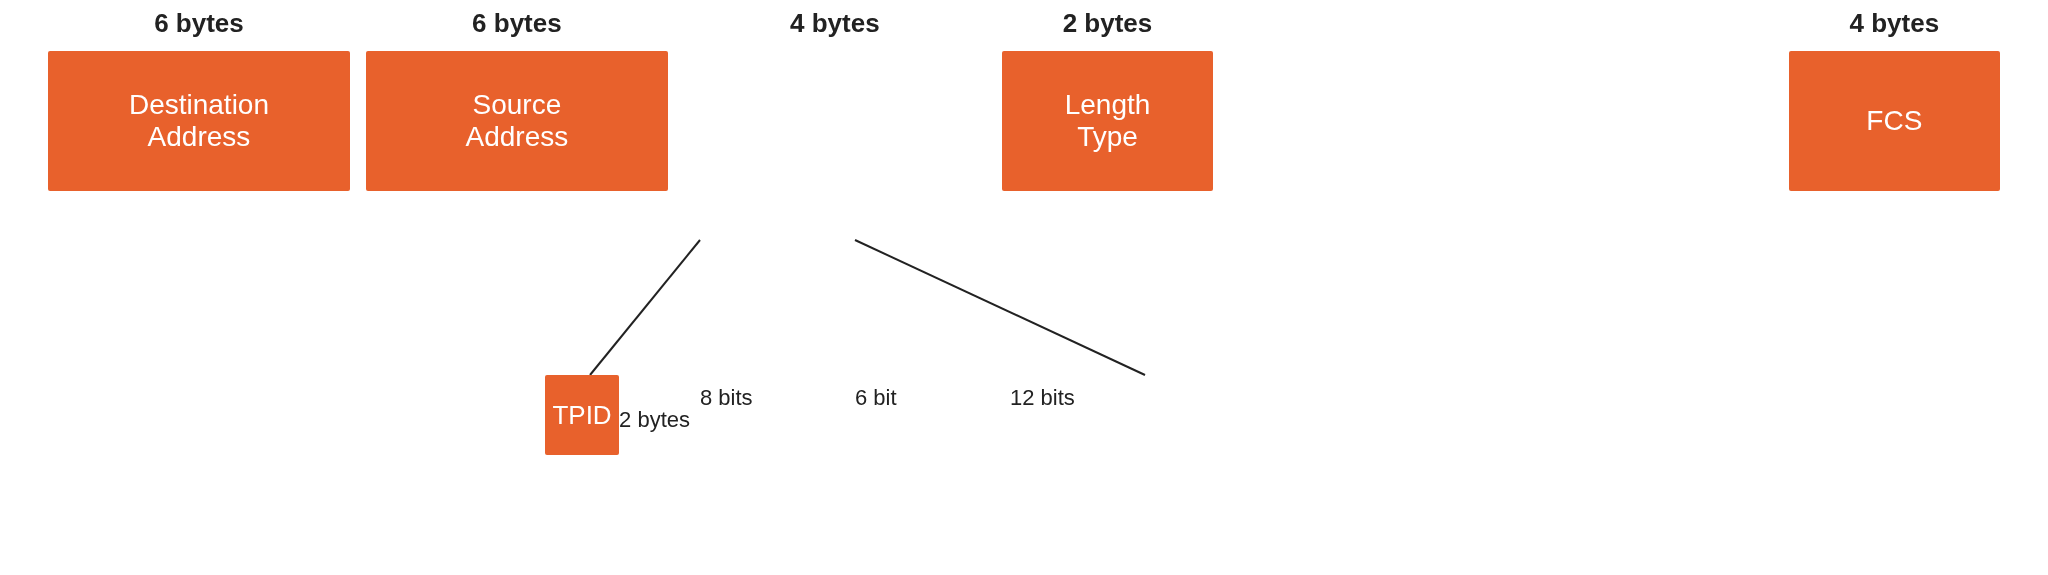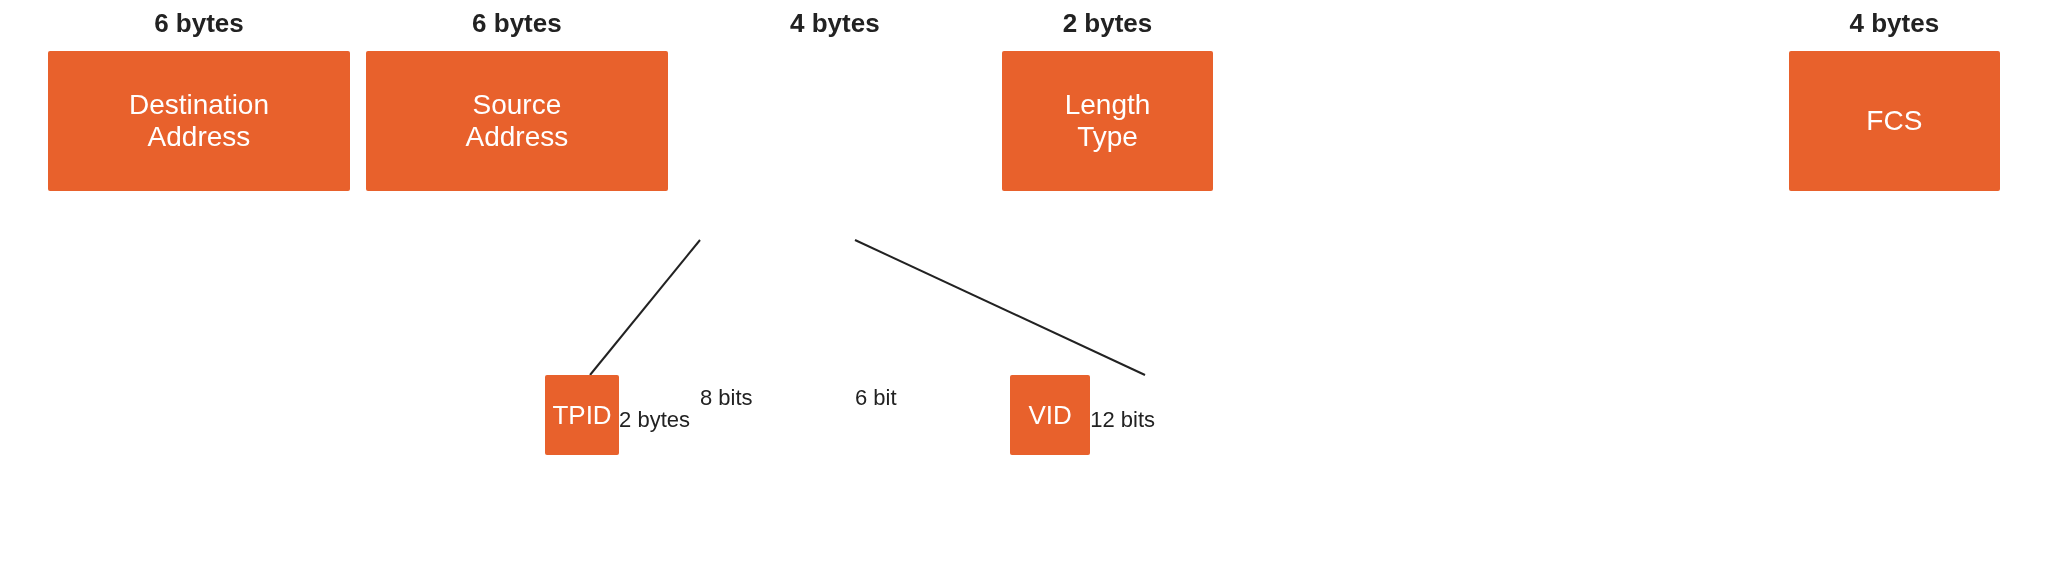--- a/index.html
+++ b/index.html
@@ -171,21 +171,18 @@
 
     <div class="sub-field-col">
       <div class="sub-byte-label">8 bits</div>
     </div>
 
     <div class="sub-field-col">
       <div class="sub-byte-label">6 bit</div>
     </div>
 
     <div class="sub-field-col">
-      <div class="sub-field-box">
-        <span>VID</span>
-      </div>
       <div class="sub-byte-label">12 bits</div>
     </div>
 
   </div>
 
 </div>
 
 </body></html>

